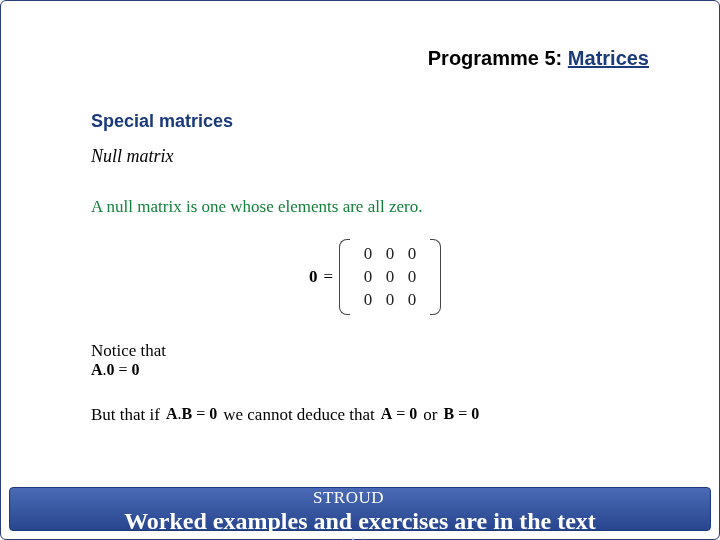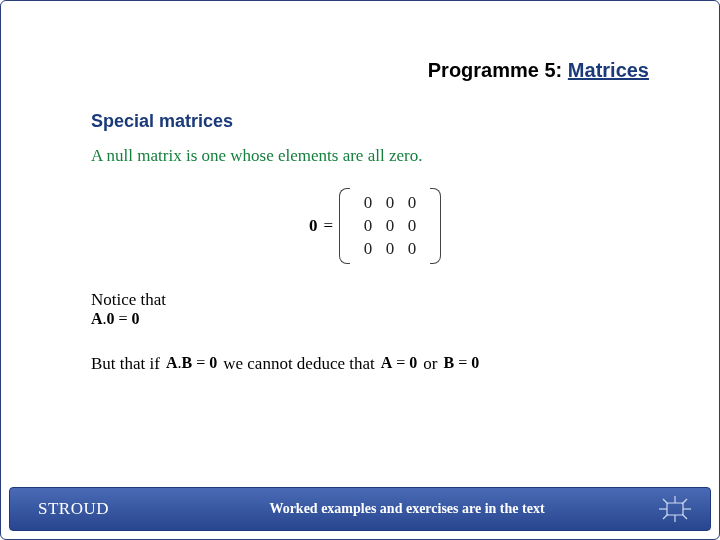--- a/index.html
+++ b/index.html
@@ -3,21 +3,21 @@
 <meta charset="utf-8">
 <style>
   * { box-sizing: border-box; margin: 0; padding: 0; }
   html, body { width: 720px; height: 540px; overflow: hidden; font-family: "Times New Roman", Times, serif; }
   .slide {
     width: 720px; height: 540px; background: #fff; position: relative;
     border: 1px solid #2a3e7a; border-radius: 6px;
   }
   .header {
     position: absolute; top: 46px; right: 70px;
-    font-family: Arial, Helvetica, sans-serif; font-weight: 700; font-size: 20px; color: #000; margin-top: 12px;
+    font-family: Arial, Helvetica, sans-serif; font-weight: 700; font-size: 20px; color: #000;
   }
   .header .topic { color: #1a3a7a; text-decoration: underline; }
   .body {
     position: absolute; top: 110px; left: 90px; right: 60px;
   }
   .section-title { font-family: Liberation Sans, sans-serif; font-weight: 700; font-size: 18px; color: #1a3a7a; margin-bottom: 14px; }
   .subtitle { font-style: italic; font-size: 18px; color: #000; margin-bottom: 30px; }
   .para { font-size: 17px; color: #15803d; margin-bottom: 22px; }
   .matrix-wrap { display: flex; justify-content: center; margin: 10px 0 26px 0; }
   .eq { display: inline-flex; align-items: center; gap: 6px; font-size: 17px; }
@@ -40,47 +40,49 @@
   }
   .line2 { font-size: 17px; margin-bottom: 6px; }
   .line3 { font-size: 17px; display: flex; align-items: flex-start; gap: 6px; flex-wrap: wrap; }
   .small-eq { font-family: "Times New Roman", serif; font-size: 16px; }
   .small-eq .bold { font-weight: 700; }
   .footer {
     position: absolute; left: 8px; right: 8px; bottom: 8px; height: 44px;
     background: linear-gradient(#4a6ab5, #28468f);
     border-radius: 4px; display: flex; align-items: center;
     border: 1px solid #1e3a7a;
+    flex-direction: column;
   }
   .footer-left {
     color: #fff; font-family: Georgia, "Times New Roman", serif; font-size: 17px;
     letter-spacing: 0.5px; padding-left: 28px; width: 150px;
   }
   .footer-center {
     flex: 1; text-align: center; color: #fff; font-family: "Times New Roman", serif;
-    font-size: 14px; font-weight: 700;
+    font-size: 24px; font-weight: 700;
   }
   .footer-icon {
     width: 42px; height: 30px; margin-right: 14px; position: relative;
   }
   .footer-icon svg { width: 100%; height: 100%; }
 </style>
 </head>
 <body>
 
 <div class="slide">
 
   <div class="header">
     <span>Programme 5:</span>
     <span> </span>
     <span class="topic">Matrices</span>
   </div>
 
   <div class="body">
     <div class="section-title">Special matrices</div>
+    <div class="subtitle">Null matrix</div>
     <div class="para">A null matrix is one whose elements are all zero.</div>
 
     <div class="matrix-wrap">
       <span class="eq">
         <span class="bold">0</span>
         <span>=</span>
         <span class="matrix">
           <span class="paren left"></span>
           <span class="mgrid">
             <span>0</span>

